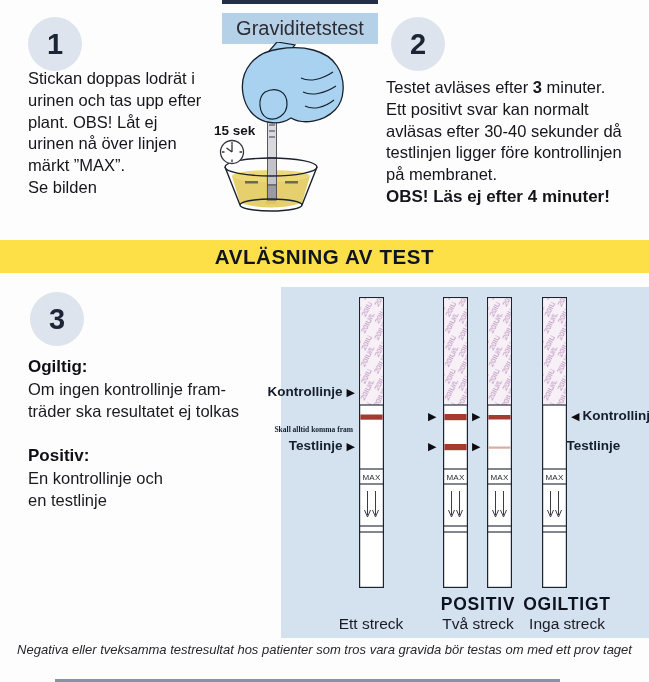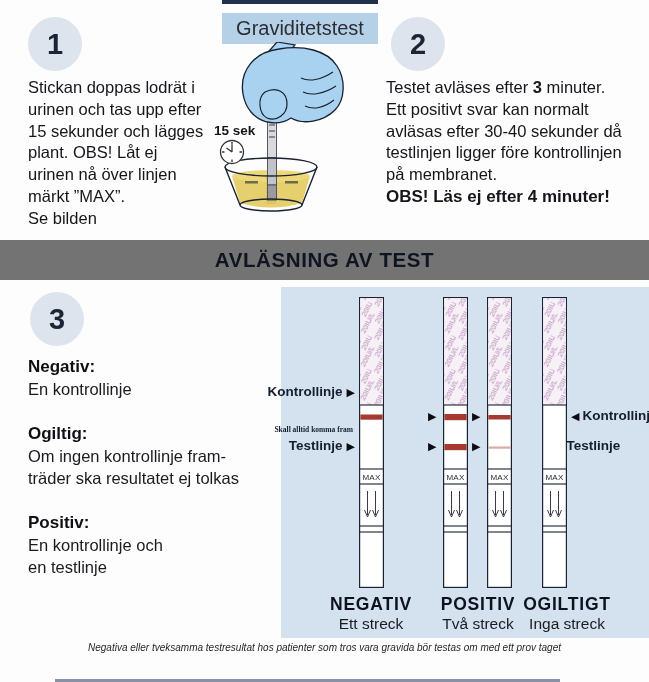--- a/index.html
+++ b/index.html
@@ -10,25 +10,25 @@
   .title-box { position:absolute; left:222px; top:13px; width:156px; height:31px; background:#b5d1e8;
     display:flex; align-items:center; justify-content:center; font-size:20px; color:#2c2c34;text-align:center; }
 
   .circle { position:absolute; width:54px; height:54px; border-radius:50%; background:#dde4ee;
     display:flex; align-items:center; justify-content:center; font-size:29px; font-weight:bold; color:#1b2535; }
   .c1 { left:28px; top:17px; }
   .c2 { left:391px; top:17px; }
   .c3 { left:30px; top:292px; }
 
   .body-text { position:absolute; font-size:16.5px; line-height:21.8px; color:#15151c; }
-  .step1-text { left:28px; top:77px; }
+  .step1-text { left:28px; top:68px; }
   .step2-text { left:386px; top:77px; }
   .step2-text .obs { font-weight:bold; font-size:17px; }
 
-  .banner { position:absolute; left:0; top:240px; width:649px; height:40px; background:#737373;
+  .banner { position:absolute; left:0; top:240px; width:649px; height:33px; background:#fde047;
     display:flex; align-items:center; justify-content:center; font-weight:bold; font-size:20.5px;
     letter-spacing:.6px; color:#0e1420; }
 
   .blue-panel { position:absolute; left:281px; top:287px; width:368px; height:351px; background:#d4e1ee; }
 
   .step3-text { position:absolute; left:28px; top:356px; font-size:16.5px; line-height:22px; }
   .s3-block { margin-bottom:23px; }
   .s3-block.b2 { margin-bottom:15px; }
   .s3-head { font-weight:bold; font-size:17px; color:#0f0f16; }
 
@@ -47,21 +47,21 @@
   .lbl .tri { font-family:"DejaVu Sans",sans-serif; font-size:11px; margin-left:4px; color:#0c0c12; }
   .rlbl .tri { margin-left:0; margin-right:3px; }
   .lbl-sub { position:absolute; font-size:7.5px; font-weight:bold; color:#141e2c; white-space:nowrap;font-family:Liberation Serif, serif; }
   .tri-mark { position:absolute; font-family:"DejaVu Sans",sans-serif; font-size:11px; color:#0c0c12; }
 
   .result-label { position:absolute; width:124px; text-align:center; font-weight:bold;
     font-size:17.5px; letter-spacing:.8px; color:#0d131e; top:594px; }
   .result-sub { position:absolute; width:124px; text-align:center; font-size:15.5px; color:#1a1a22; top:615px; }
 
   .footnote { position:absolute; left:0; width:649px; text-align:center; font-style:italic;
-    font-size:10px; color:#26262c; }
+    font-size:13px; color:#26262c; }
   .fn1 { top:642px; } .fn2 { top:662px; }
   .bottom-accent { position:absolute; left:55px; top:679px; width:505px; height:3px; background:#49597a; opacity:.65; }
 
   .illus { position:absolute; left:205px; top:42px; }
   .timer-text { font-size:13.5px; font-weight:600; fill:#15151c; font-family:"Liberation Sans",sans-serif; }
 </style>
 </head>
 <body>
 
 <div class="page">
@@ -77,21 +77,20 @@
 
   <div class="top-accent"></div>
   <div class="title-box">Graviditetstest</div>
 
   <div class="circle c1">
     <span>1</span>
   </div>
   <div class="body-text step1-text">
     <div>Stickan doppas lodrät i</div>
     <div>urinen och tas upp efter</div>
-    <div>15 sekunder och lägges</div>
     <div>plant. OBS! Låt ej</div>
     <div>urinen nå över linjen</div>
     <div>märkt ”MAX”.</div>
     <div>Se bilden</div>
   </div>
 
   <svg class="illus" width="170" height="195" viewBox="0 0 170 195">
 
     <path d="M 27,134 Q 66,143 105,134 L 97,161 Q 66,170 35,161 Z" fill="#e6d06e" stroke="none"></path>
     <ellipse cx="66" cy="134" rx="39" ry="6" fill="#eed97a"></ellipse>
@@ -146,24 +145,20 @@
   <div class="banner">
     <span>AVLÄSNING AV TEST</span>
   </div>
 
   <div class="blue-panel"></div>
 
   <div class="circle c3">
     <span>3</span>
   </div>
   <div class="step3-text">
-    <div class="s3-block">
-      <div class="s3-head">Negativ:</div>
-      <div>En kontrollinje</div>
-    </div>
     <div class="s3-block">
       <div class="s3-head">Ogiltig:</div>
       <div>Om ingen kontrollinje fram-</div>
       <div>träder ska resultatet ej tolkas</div>
     </div>
     <div class="s3-block b2">
       <div class="s3-head">Positiv:</div>
       <div>En kontrollinje och</div>
       <div>en testlinje</div>
     </div>
@@ -259,21 +254,20 @@
     <g class="sarrow">
       <line x1="8.5" y1="194" x2="8.5" y2="218"></line>
         <polyline points="5.5,213 8.5,220 11.5,213"></polyline>
       <line x1="16.5" y1="194" x2="16.5" y2="218"></line>
         <polyline points="13.5,213 16.5,220 19.5,213"></polyline>
     </g>
     <line class="sline" x1="0.6" y1="229" x2="24.4" y2="229"></line>
     <line class="sline" x1="0.6" y1="235" x2="24.4" y2="235"></line>
   </svg>
 
-  <div class="result-label" style="left:309px">NEGATIV</div>
   <div class="result-sub" style="left:309px">Ett streck</div>
   <div class="result-label" style="left:416px">POSITIV</div>
   <div class="result-sub" style="left:416px">Två streck</div>
   <div class="result-label" style="left:505px">OGILTIGT</div>
   <div class="result-sub" style="left:505px">Inga streck</div>
 
   <div class="footnote fn1">Negativa eller tveksamma testresultat hos patienter som tros vara gravida bör testas om med ett prov taget</div>
   <div class="bottom-accent"></div>
 
 </div>

